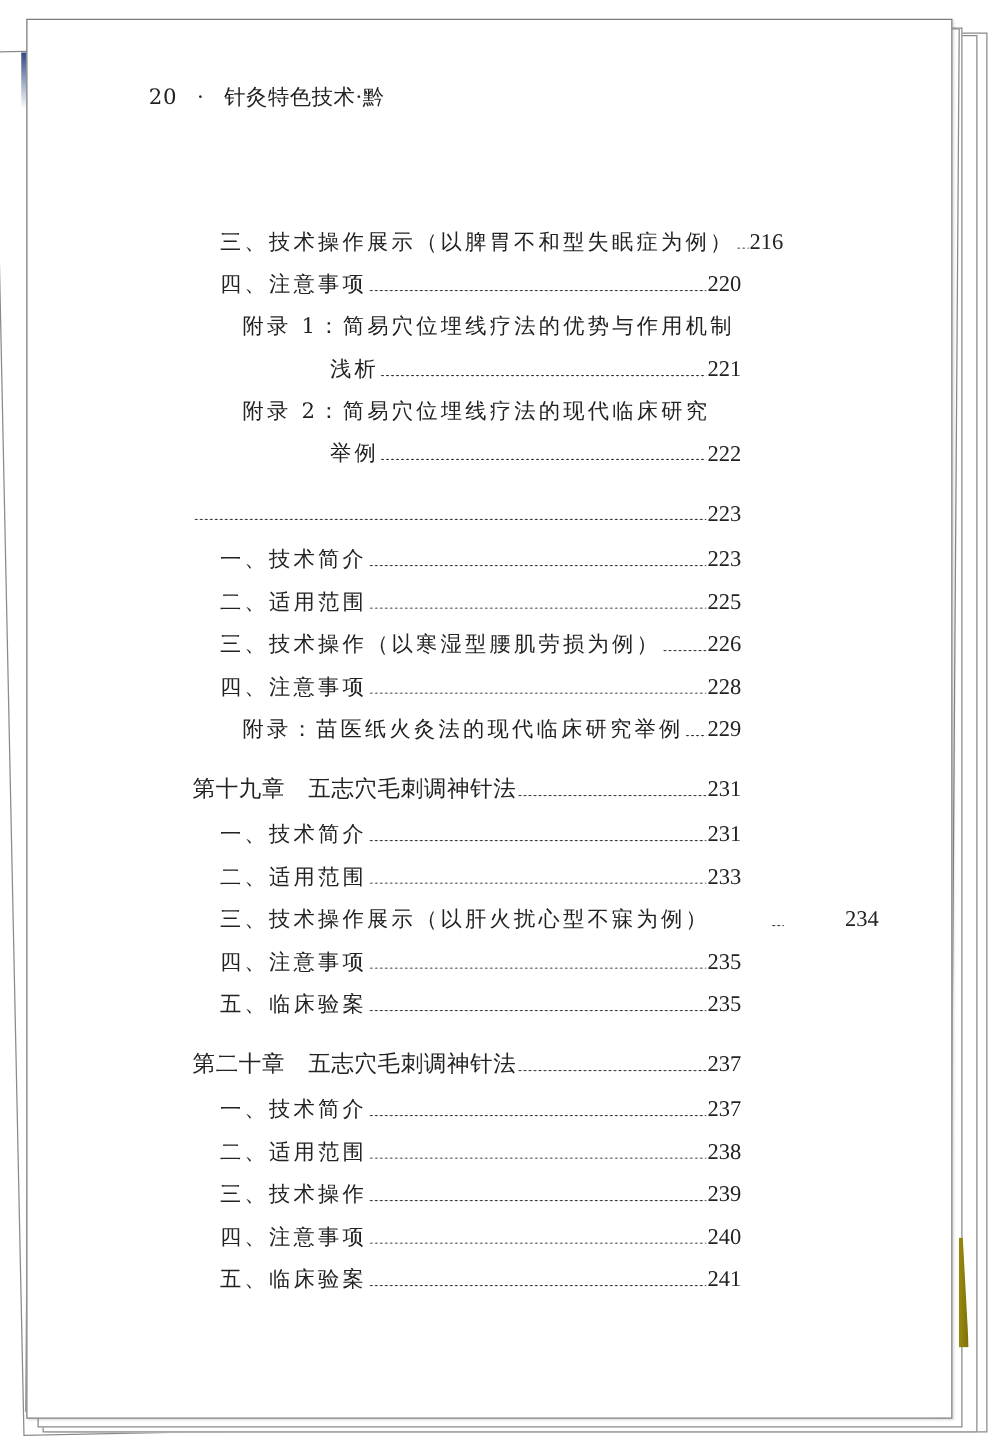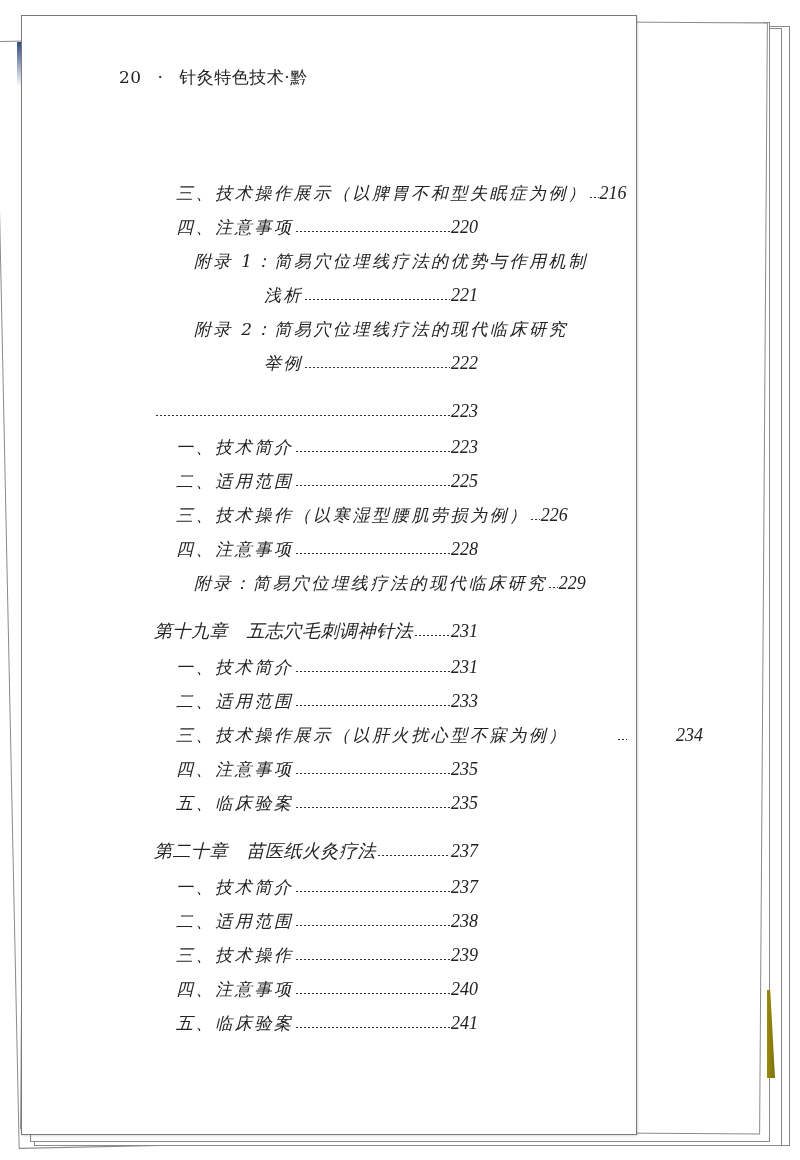--- a/index.html
+++ b/index.html
@@ -11,33 +11,33 @@
   }
   .sheet { position: absolute; background: #fff; border: 1px solid #8a8a8a; box-sizing: border-box; }
   .sheet.back1 { left: 7px; top: 33px; width: 765px; height: 1108px; transform: rotate(-1.2deg); }
   .sheet.back2 { left: 38px; top: 26px; width: 752px; height: 1120px; }
   .sheet.back3 { left: 34px; top: 28px; width: 748px; height: 1118px; }
   .sheet.back4 { left: 30px; top: 22px; width: 740px; height: 1120px; }
   .sheet.back5 { left: 24px; top: 20px; width: 740px; height: 1112px; transform: rotate(0.4deg); }
   .accent-blue { position: absolute; left: 17px; top: 42px; width: 5px; height: 45px; background: linear-gradient(#2f4a85, rgba(47,74,133,0)); }
   .accent-olive { position: absolute; left: 767px; top: 990px; width: 8px; height: 88px; background: linear-gradient(90deg, #9a8a10, #7d6f0a); clip-path: polygon(0 0, 40% 0, 100% 100%, 0 100%); }
   .page {
-    position: absolute; left: 21px; top: 15px; width: 616px; height: 1120px;
+    position: absolute; left: 21px; top: 15px; width: 741px; height: 1120px;
     background: #fff; border: 1px solid #7a7a7a; box-sizing: border-box;
     box-shadow: 1px 1px 2px rgba(0,0,0,0.15);
   }
   .running-head {
     position: absolute; left: 97px; top: 50px;
     font-size: 17px; color: #222; letter-spacing: 0.5px; white-space: nowrap;
   }
   .running-head .sep { margin: 0 10px; }
   .toc { position: absolute; left: 0; top: 0; width: 100%; }
   .row {
     position: absolute; display: flex; align-items: baseline;
-    font-size: 17px; line-height: 24px; white-space: nowrap; right: 158px; font-style: italic;
+    font-size: 17px; line-height: 24px; white-space: nowrap; right: 168px;
   }
   .row .label { letter-spacing: 2.6px; flex: 0 0 auto; }
   .row.chapter .label { letter-spacing: 0.5px; font-family: "DejaVu Sans", "Liberation Sans", sans-serif; font-size: 18px; }
   .row .leader {
     flex: 1 1 auto; margin: 0 1px; height: 1px; align-self: flex-end; margin-bottom: 7px;
     background-image: radial-gradient(circle, #333 0.9px, transparent 1px);
     background-size: 4px 2px; background-repeat: repeat-x; background-position: left center;
     min-width: 10px;
   }
   .row .page-num { flex: 0 0 auto; font-size: 17px; letter-spacing: 0; font-family: "Liberation Serif", serif; font-size: 18px; }
@@ -107,21 +107,21 @@
     <span class="label">三、技术操作（以寒湿型腰肌劳损为例）</span>
     <span class="leader"></span>
     <span class="page-num">226</span>
   </div>
       <div class="row section" style="top: 521px; left: 154px;">
     <span class="label">四、注意事项</span>
     <span class="leader"></span>
     <span class="page-num">228</span>
   </div>
       <div class="row appendix" style="top: 555px; left: 172px;">
-    <span class="label">附录：简易穴位埋线疗法的现代临床研究</span>
+    <span class="label">附录：苗医纸火灸法的现代临床研究举例</span>
     <span class="leader"></span>
     <span class="page-num">229</span>
   </div>
       <div class="row chapter" style="top: 603px; left: 132px;">
     <span class="label">第十九章　五志穴毛刺调神针法</span>
     <span class="leader"></span>
     <span class="page-num">231</span>
   </div>
       <div class="row section" style="top: 639px; left: 154px;">
     <span class="label">一、技术简介</span>
@@ -142,21 +142,21 @@
     <span class="label">四、注意事项</span>
     <span class="leader"></span>
     <span class="page-num">235</span>
   </div>
       <div class="row section" style="top: 775px; left: 154px;">
     <span class="label">五、临床验案</span>
     <span class="leader"></span>
     <span class="page-num">235</span>
   </div>
       <div class="row chapter" style="top: 823px; left: 132px;">
-    <span class="label">第二十章　苗医纸火灸疗法</span>
+    <span class="label">第二十章　五志穴毛刺调神针法</span>
     <span class="leader"></span>
     <span class="page-num">237</span>
   </div>
       <div class="row section" style="top: 859px; left: 154px;">
     <span class="label">一、技术简介</span>
     <span class="leader"></span>
     <span class="page-num">237</span>
   </div>
       <div class="row section" style="top: 893px; left: 154px;">
     <span class="label">二、适用范围</span>

